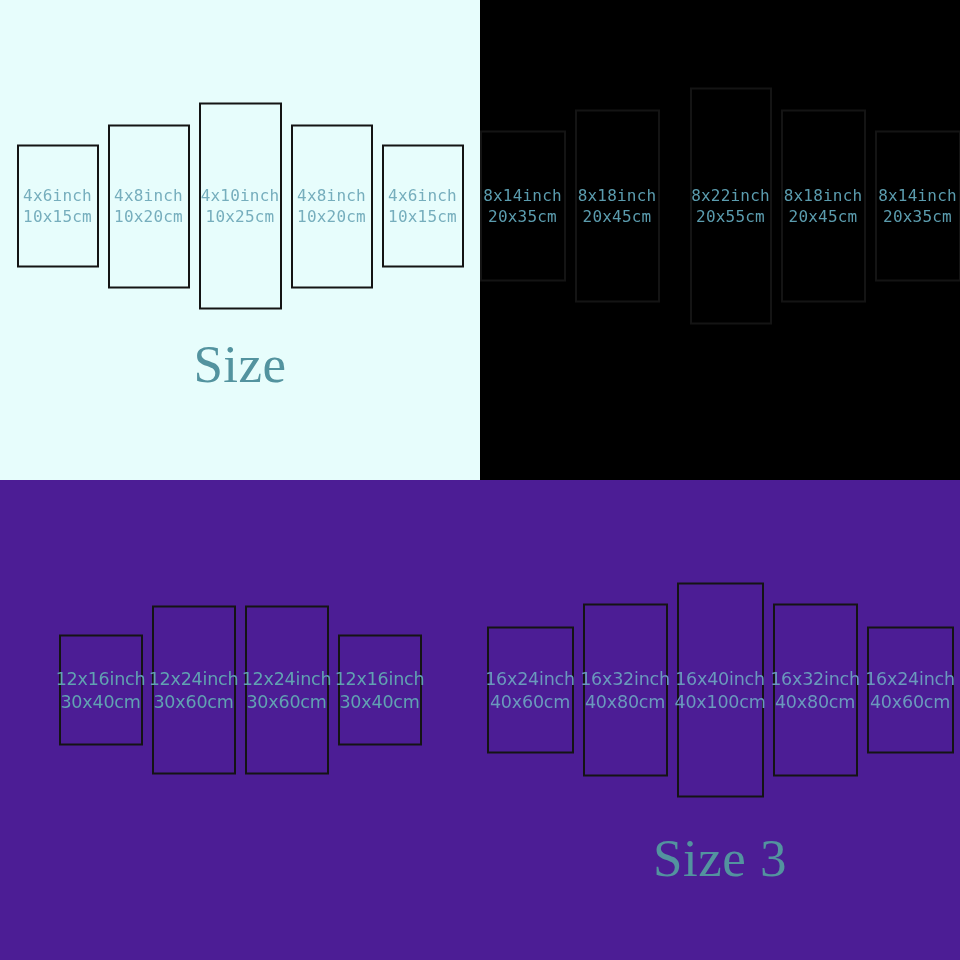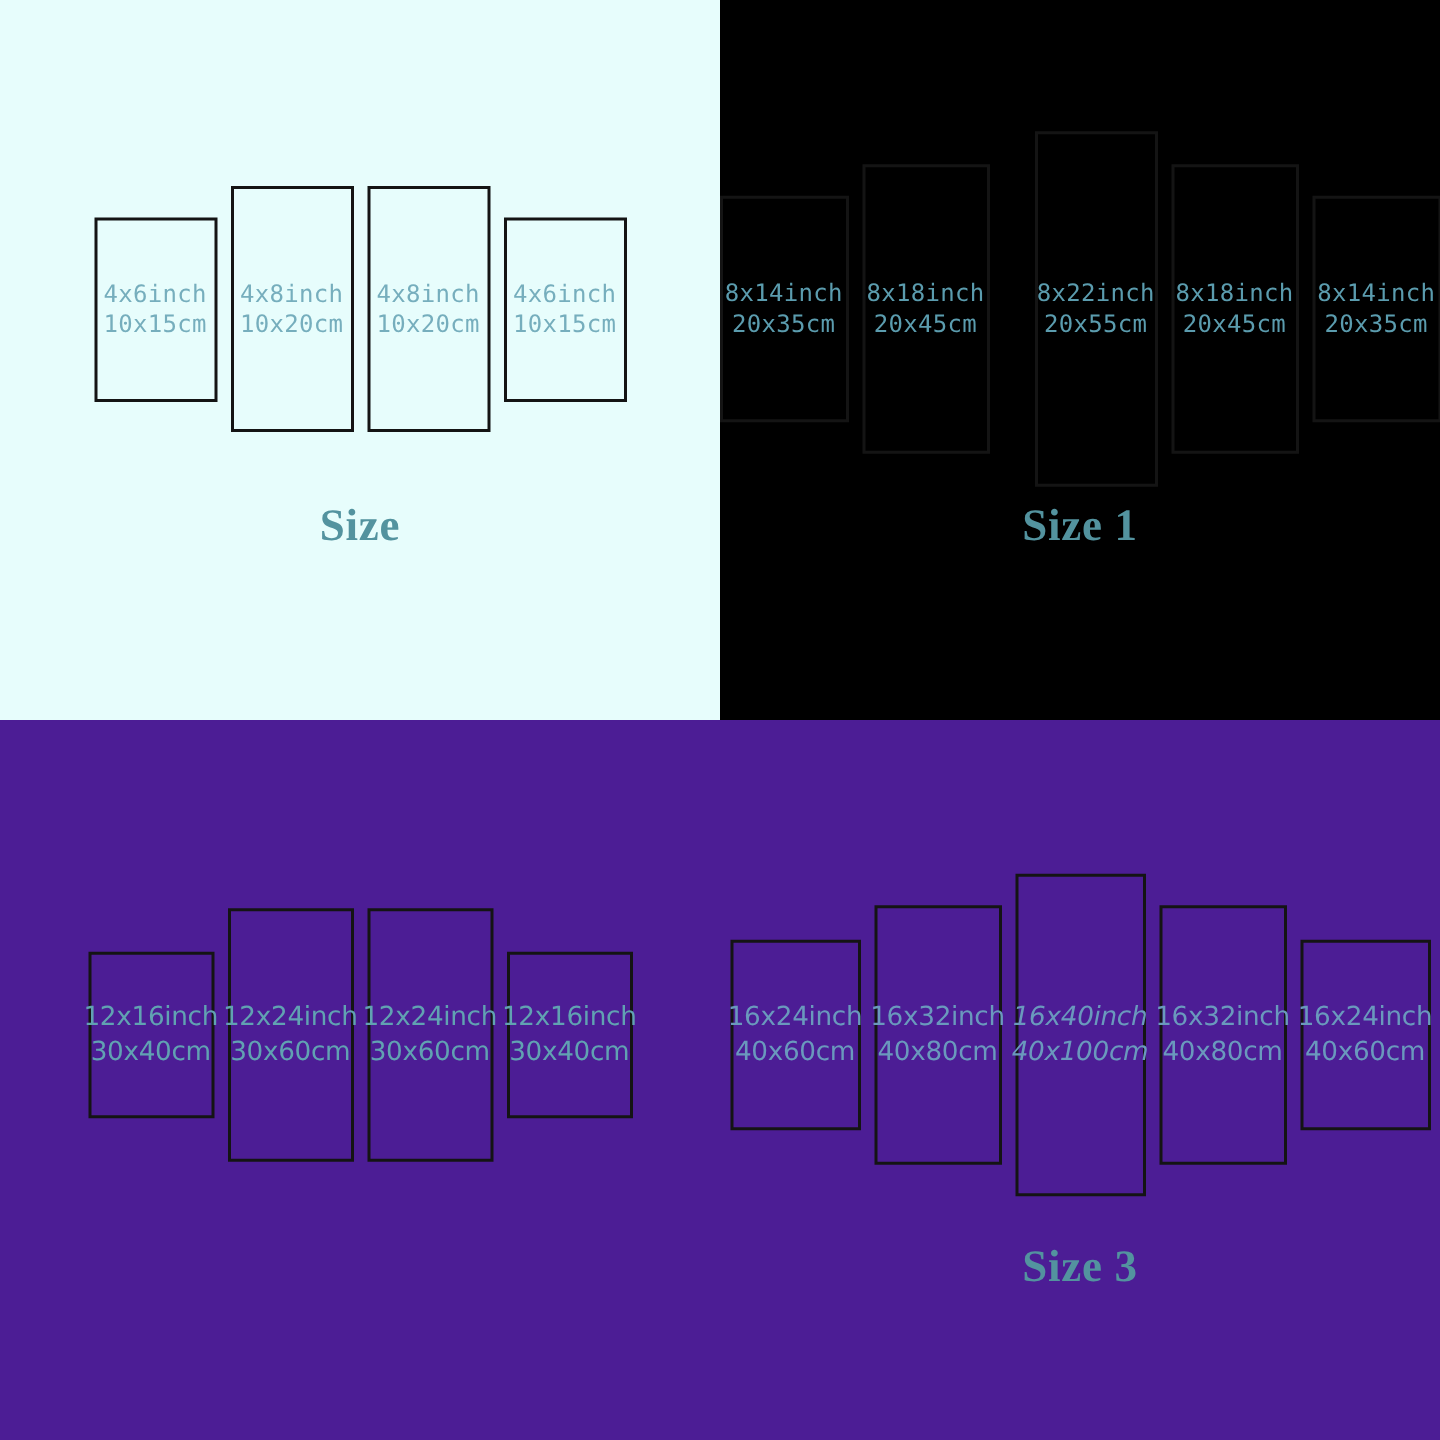--- a/index.html
+++ b/index.html
@@ -33,41 +33,47 @@
     font-size:16px;letter-spacing:0.2px;
   }
   .quad.bottom .plabel{
     font-family:"DejaVu Sans","Liberation Sans",sans-serif;
     font-size:17.5px;letter-spacing:-0.2px;
   }
   .title{
     position:absolute;left:0;width:100%;top:334px;margin:0;
     text-align:center;
     font-family:"Liberation Serif","DejaVu Serif",serif;
-    font-weight:bold;font-size:30px;letter-spacing:0.5px;
+    font-weight:normal;font-size:53px;letter-spacing:0.5px;
   }
   .quad.bottom .title{top:348px;}
 </style>
 </head>
 <body>
 
 <div class="grid">
 
   <section class="quad top" style="background: rgb(231, 253, 252);">
     <div class="panels">
       <div class="panel" style="width: 82px; height: 123px; border-color: rgb(20, 20, 20); color: rgb(118, 174, 189);">
         <div class="plabel">
           <div>4x6inch</div>
           <div>10x15cm</div>
         </div>
       </div>
       <div class="panel" style="width: 82px; height: 164px; border-color: rgb(20, 20, 20); color: rgb(118, 174, 189);">
         <div class="plabel">
           <div>4x8inch</div>
           <div>10x20cm</div>
+        </div>
+      </div>
+      <div class="panel" style="width: 83px; height: 207px; border-color: rgb(20, 20, 20); color: rgb(118, 174, 189);">
+        <div class="plabel">
+          <div>4x10inch</div>
+          <div>10x25cm</div>
         </div>
       </div>
       <div class="panel" style="width: 82px; height: 164px; border-color: rgb(20, 20, 20); color: rgb(118, 174, 189);">
         <div class="plabel">
           <div>4x8inch</div>
           <div>10x20cm</div>
         </div>
       </div>
       <div class="panel" style="width: 82px; height: 123px; border-color: rgb(20, 20, 20); color: rgb(118, 174, 189);">
         <div class="plabel">
@@ -105,21 +111,20 @@
           <div>20x45cm</div>
         </div>
       </div>
       <div class="panel" style="width: 86px; height: 151px; border-color: rgb(20, 20, 20); color: rgb(91, 156, 174);">
         <div class="plabel">
           <div>8x14inch</div>
           <div>20x35cm</div>
         </div>
       </div>
     </div>
-    <h2 class="title" style="color: rgb(83, 147, 159);">Size 1</h2>
   </section>
 
   <section class="quad bottom" style="background: #4c1d95;">
     <div class="panels">
       <div class="panel" style="width: 84px; height: 111px; border-color: rgb(20, 20, 20); color: rgb(97, 162, 178);">
         <div class="plabel">
           <div>12x16inch</div>
           <div>30x40cm</div>
         </div>
       </div>
@@ -151,21 +156,21 @@
           <div>16x24inch</div>
           <div>40x60cm</div>
         </div>
       </div>
       <div class="panel" style="width: 85px; height: 173px; border-color: rgb(20, 20, 20); color: rgb(106, 153, 189);">
         <div class="plabel">
           <div>16x32inch</div>
           <div>40x80cm</div>
         </div>
       </div>
-      <div class="panel" style="width: 87px; height: 215px; border-color: rgb(20, 20, 20); color: rgb(106, 153, 189); font-style: italic;">
+      <div class="panel" style="width: 87px; height: 215px; border-color: rgb(20, 20, 20); color: rgb(106, 153, 189);">
         <div class="plabel">
           <div>16x40inch</div>
           <div>40x100cm</div>
         </div>
       </div>
       <div class="panel" style="width: 85px; height: 173px; border-color: rgb(20, 20, 20); color: rgb(106, 153, 189);">
         <div class="plabel">
           <div>16x32inch</div>
           <div>40x80cm</div>
         </div>

